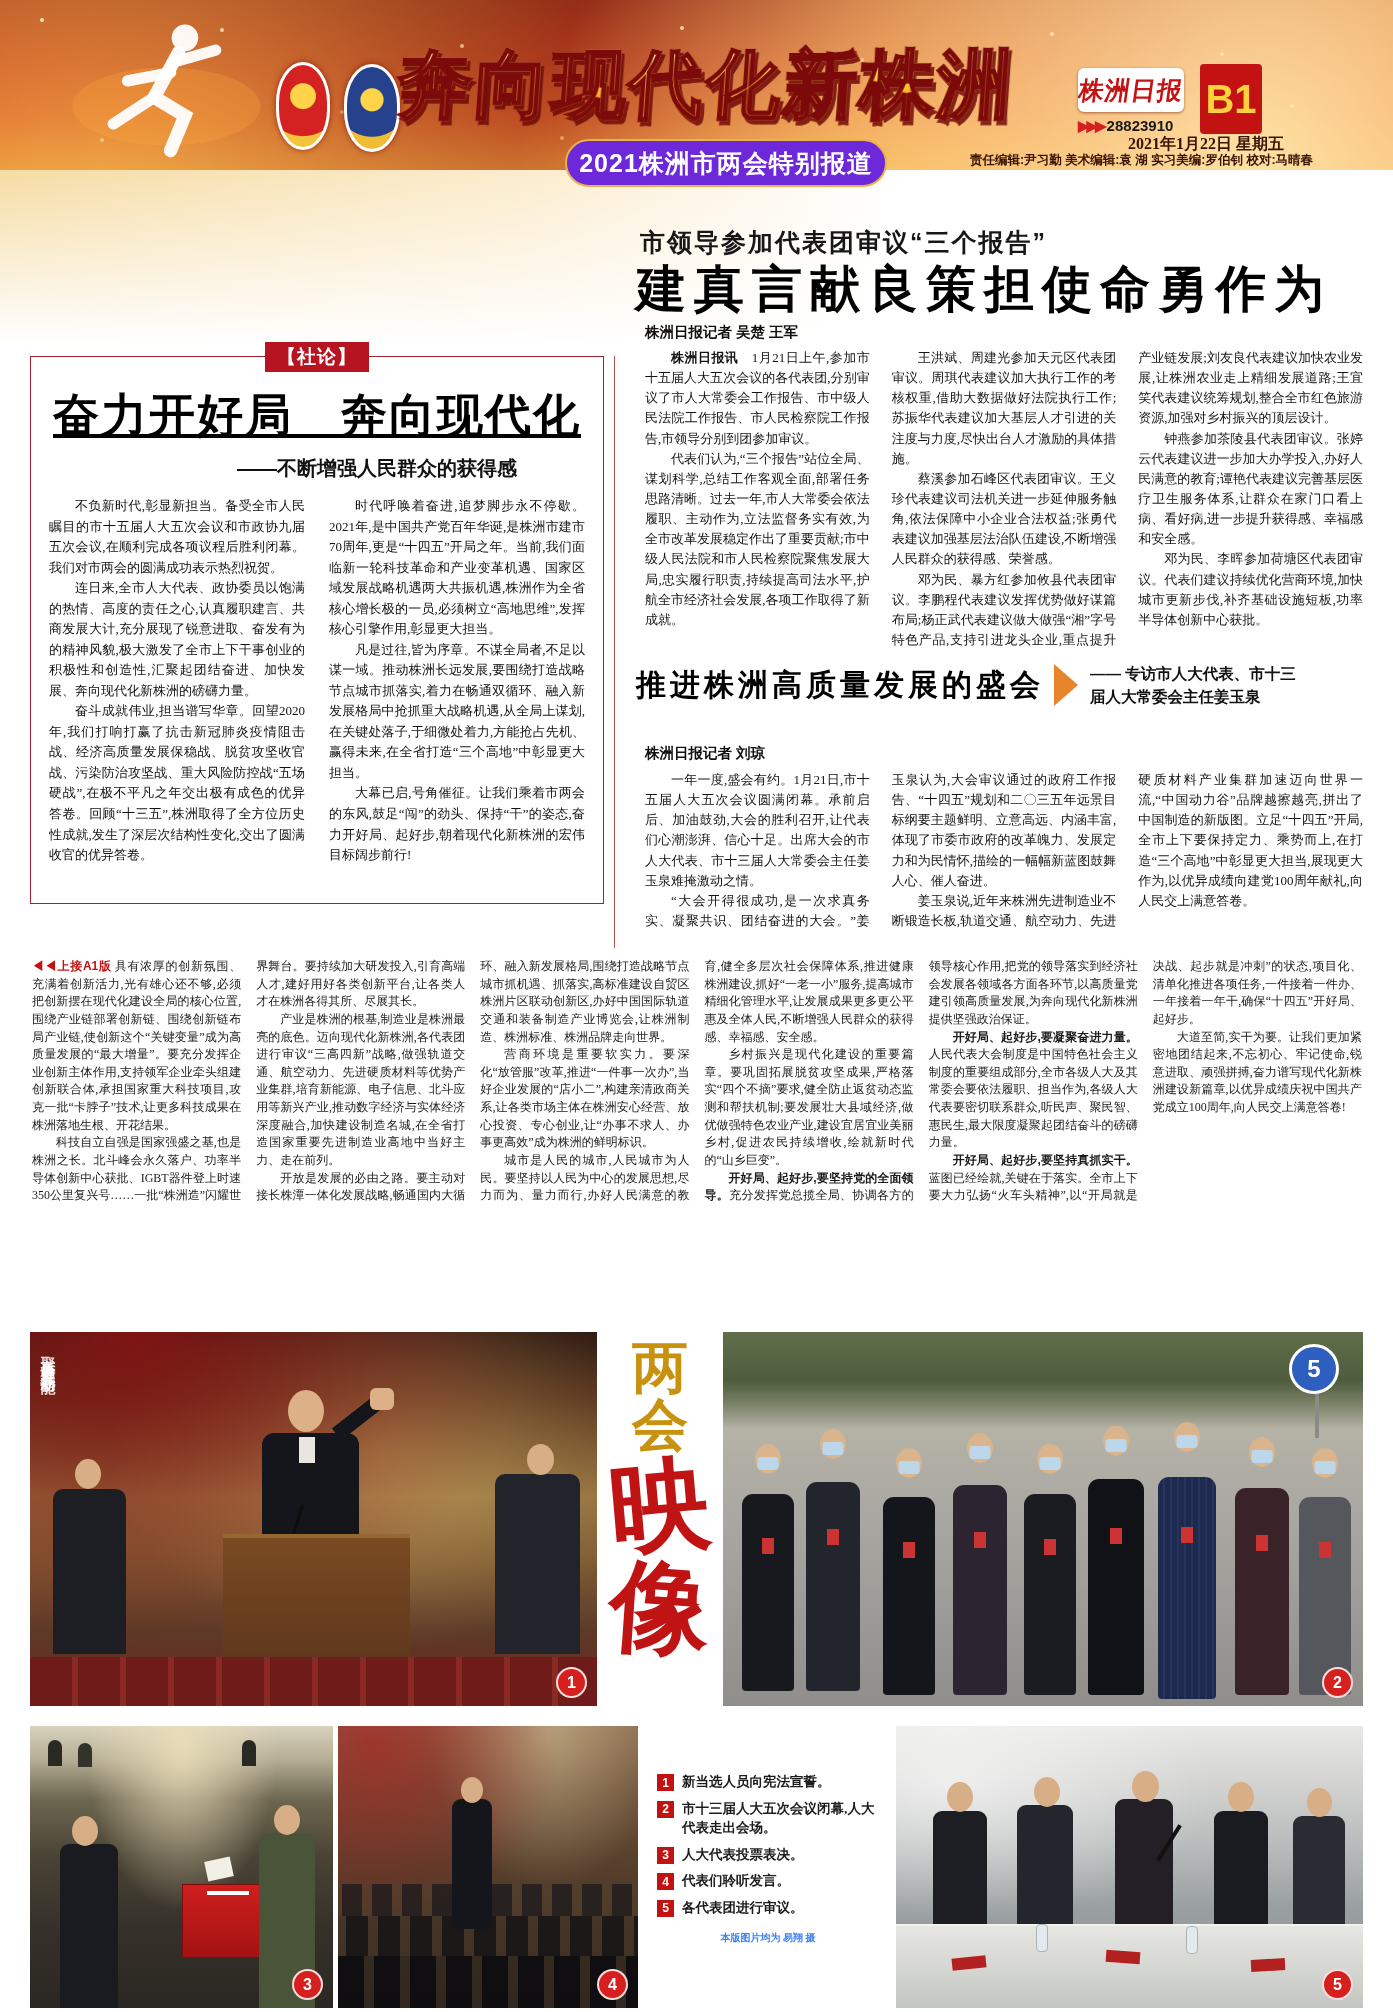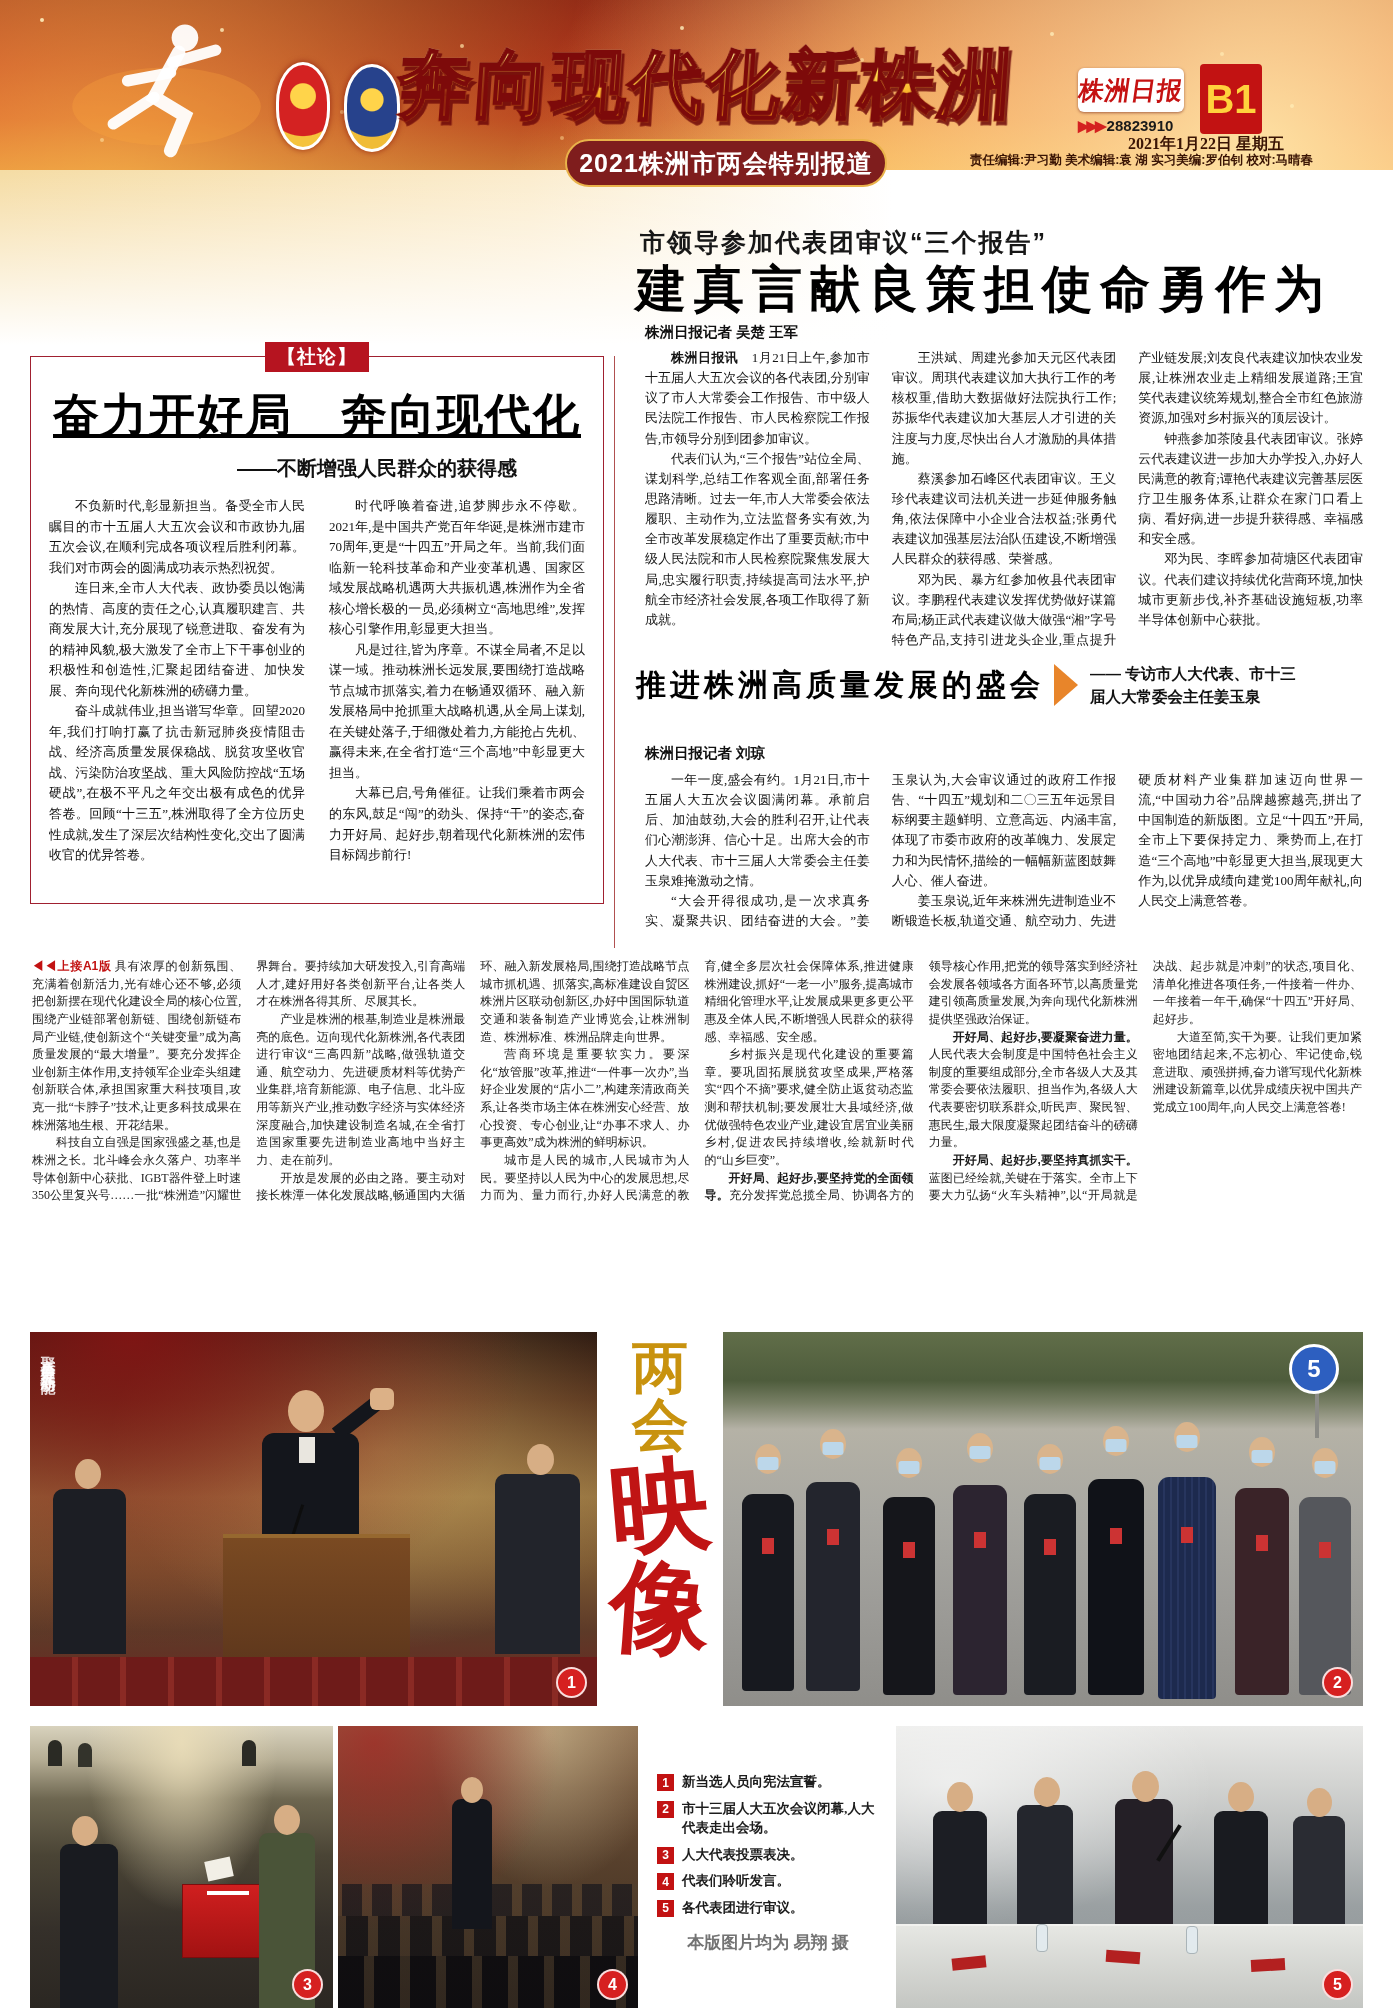--- a/index.html
+++ b/index.html
@@ -25,21 +25,21 @@
   .emblem{border-radius:50%/46%;border:3px solid #fff;box-shadow:0 0 6px rgba(120,0,0,.6);}
   .emblem1{left:276px;top:62px;width:48px;height:82px;
     background:radial-gradient(circle at 50% 38%, #ffd44a 0 22%, #d42222 24% 70%, #f5c33c 72% 100%);}
   .emblem2{left:344px;top:64px;width:50px;height:82px;
     background:radial-gradient(circle at 50% 40%, #ffd44a 0 20%, #27428c 22% 66%, #f0bc36 68% 100%);}
   .main-title{left:398px;top:36px;width:660px;font-family:"Liberation Sans",sans-serif;
     font-size:74px;font-weight:900;letter-spacing:3px;white-space:nowrap;transform:skewX(-4deg);
     color:#ffd23e;background:linear-gradient(180deg,#fff6c8 0%,#ffd84a 38%,#f7a922 62%,#e06c10 100%);
     -webkit-background-clip:text;background-clip:text;-webkit-text-fill-color:transparent;
     -webkit-text-stroke:2.5px #7d0a0a;filter:drop-shadow(3px 4px 0 rgba(110,8,8,.85));}
-  .subtitle-pill{left:565px;top:139px;width:318px;height:44px;border-radius:26px;background:#7f1d1d;
+  .subtitle-pill{left:565px;top:139px;width:318px;height:44px;border-radius:26px;background:#6d28d9;
     border:2px solid #e9b24a;display:flex;align-items:center;justify-content:center;
     color:#fff;font-family:"Liberation Sans",sans-serif;font-size:25px;font-weight:700;letter-spacing:1px;z-index:5;}
   .masthead-box{left:1078px;top:68px;width:106px;height:44px;background:#fff;border-radius:6px;
     display:flex;align-items:center;justify-content:center;box-shadow:0 1px 3px rgba(90,0,0,.5);}
   .masthead-box span{color:#c51212;font-size:25px;font-weight:900;transform:skewX(-8deg);letter-spacing:1px;}
   .phone{left:1078px;top:117px;font-family:"Liberation Sans",sans-serif;font-size:15px;font-weight:700;color:#1a1a1a;}
   .phone .arr{color:#d42020;letter-spacing:-3px;margin-right:3px;}
   .b1-box{left:1200px;top:64px;width:62px;height:70px;background:#c21212;border-radius:4px;
     display:flex;align-items:center;justify-content:center;color:#ffd23d;
     font-family:"Liberation Sans",sans-serif;font-size:40px;font-weight:900;}
@@ -156,21 +156,21 @@
   .p5-bottle{position:absolute;width:10px;height:26px;background:rgba(225,234,238,.95);border-radius:4px;border:1px solid #aab4b8;}
   .p5-mic{position:absolute;width:4px;height:42px;background:#111;transform:rotate(32deg);}
 
   
   .capbox{left:643px;top:1726px;width:248px;height:282px;background:#fff;box-sizing:border-box;
     padding:46px 12px 0 14px;}
   .cap-row{display:flex;align-items:flex-start;margin-bottom:7px;}
   .cap-num{flex:none;width:17px;height:17px;background:#c21212;color:#fff;font:700 12px "Liberation Sans",sans-serif;
     display:flex;align-items:center;justify-content:center;margin:2px 8px 0 0;}
   .cap-text{font-size:13.5px;font-weight:700;line-height:1.45;color:#1c1c1c;}
-  .cap-credit{margin-top:14px;text-align:center;font-size:17px;font-weight:700;color:#737373;}
+  .cap-credit{margin-top:14px;text-align:center;font-size:10px;font-weight:700;color:#3b82f6;}
 </style>
 </head>
 <body>
 
 <div class="page">
 
   <div class="abs banner">
     <div class="abs sparkles"></div>
     <svg class="abs runner" viewBox="0 0 200 150">
       <ellipse cx="100" cy="95" rx="92" ry="38" fill="rgba(255,170,60,.28)"></ellipse>

